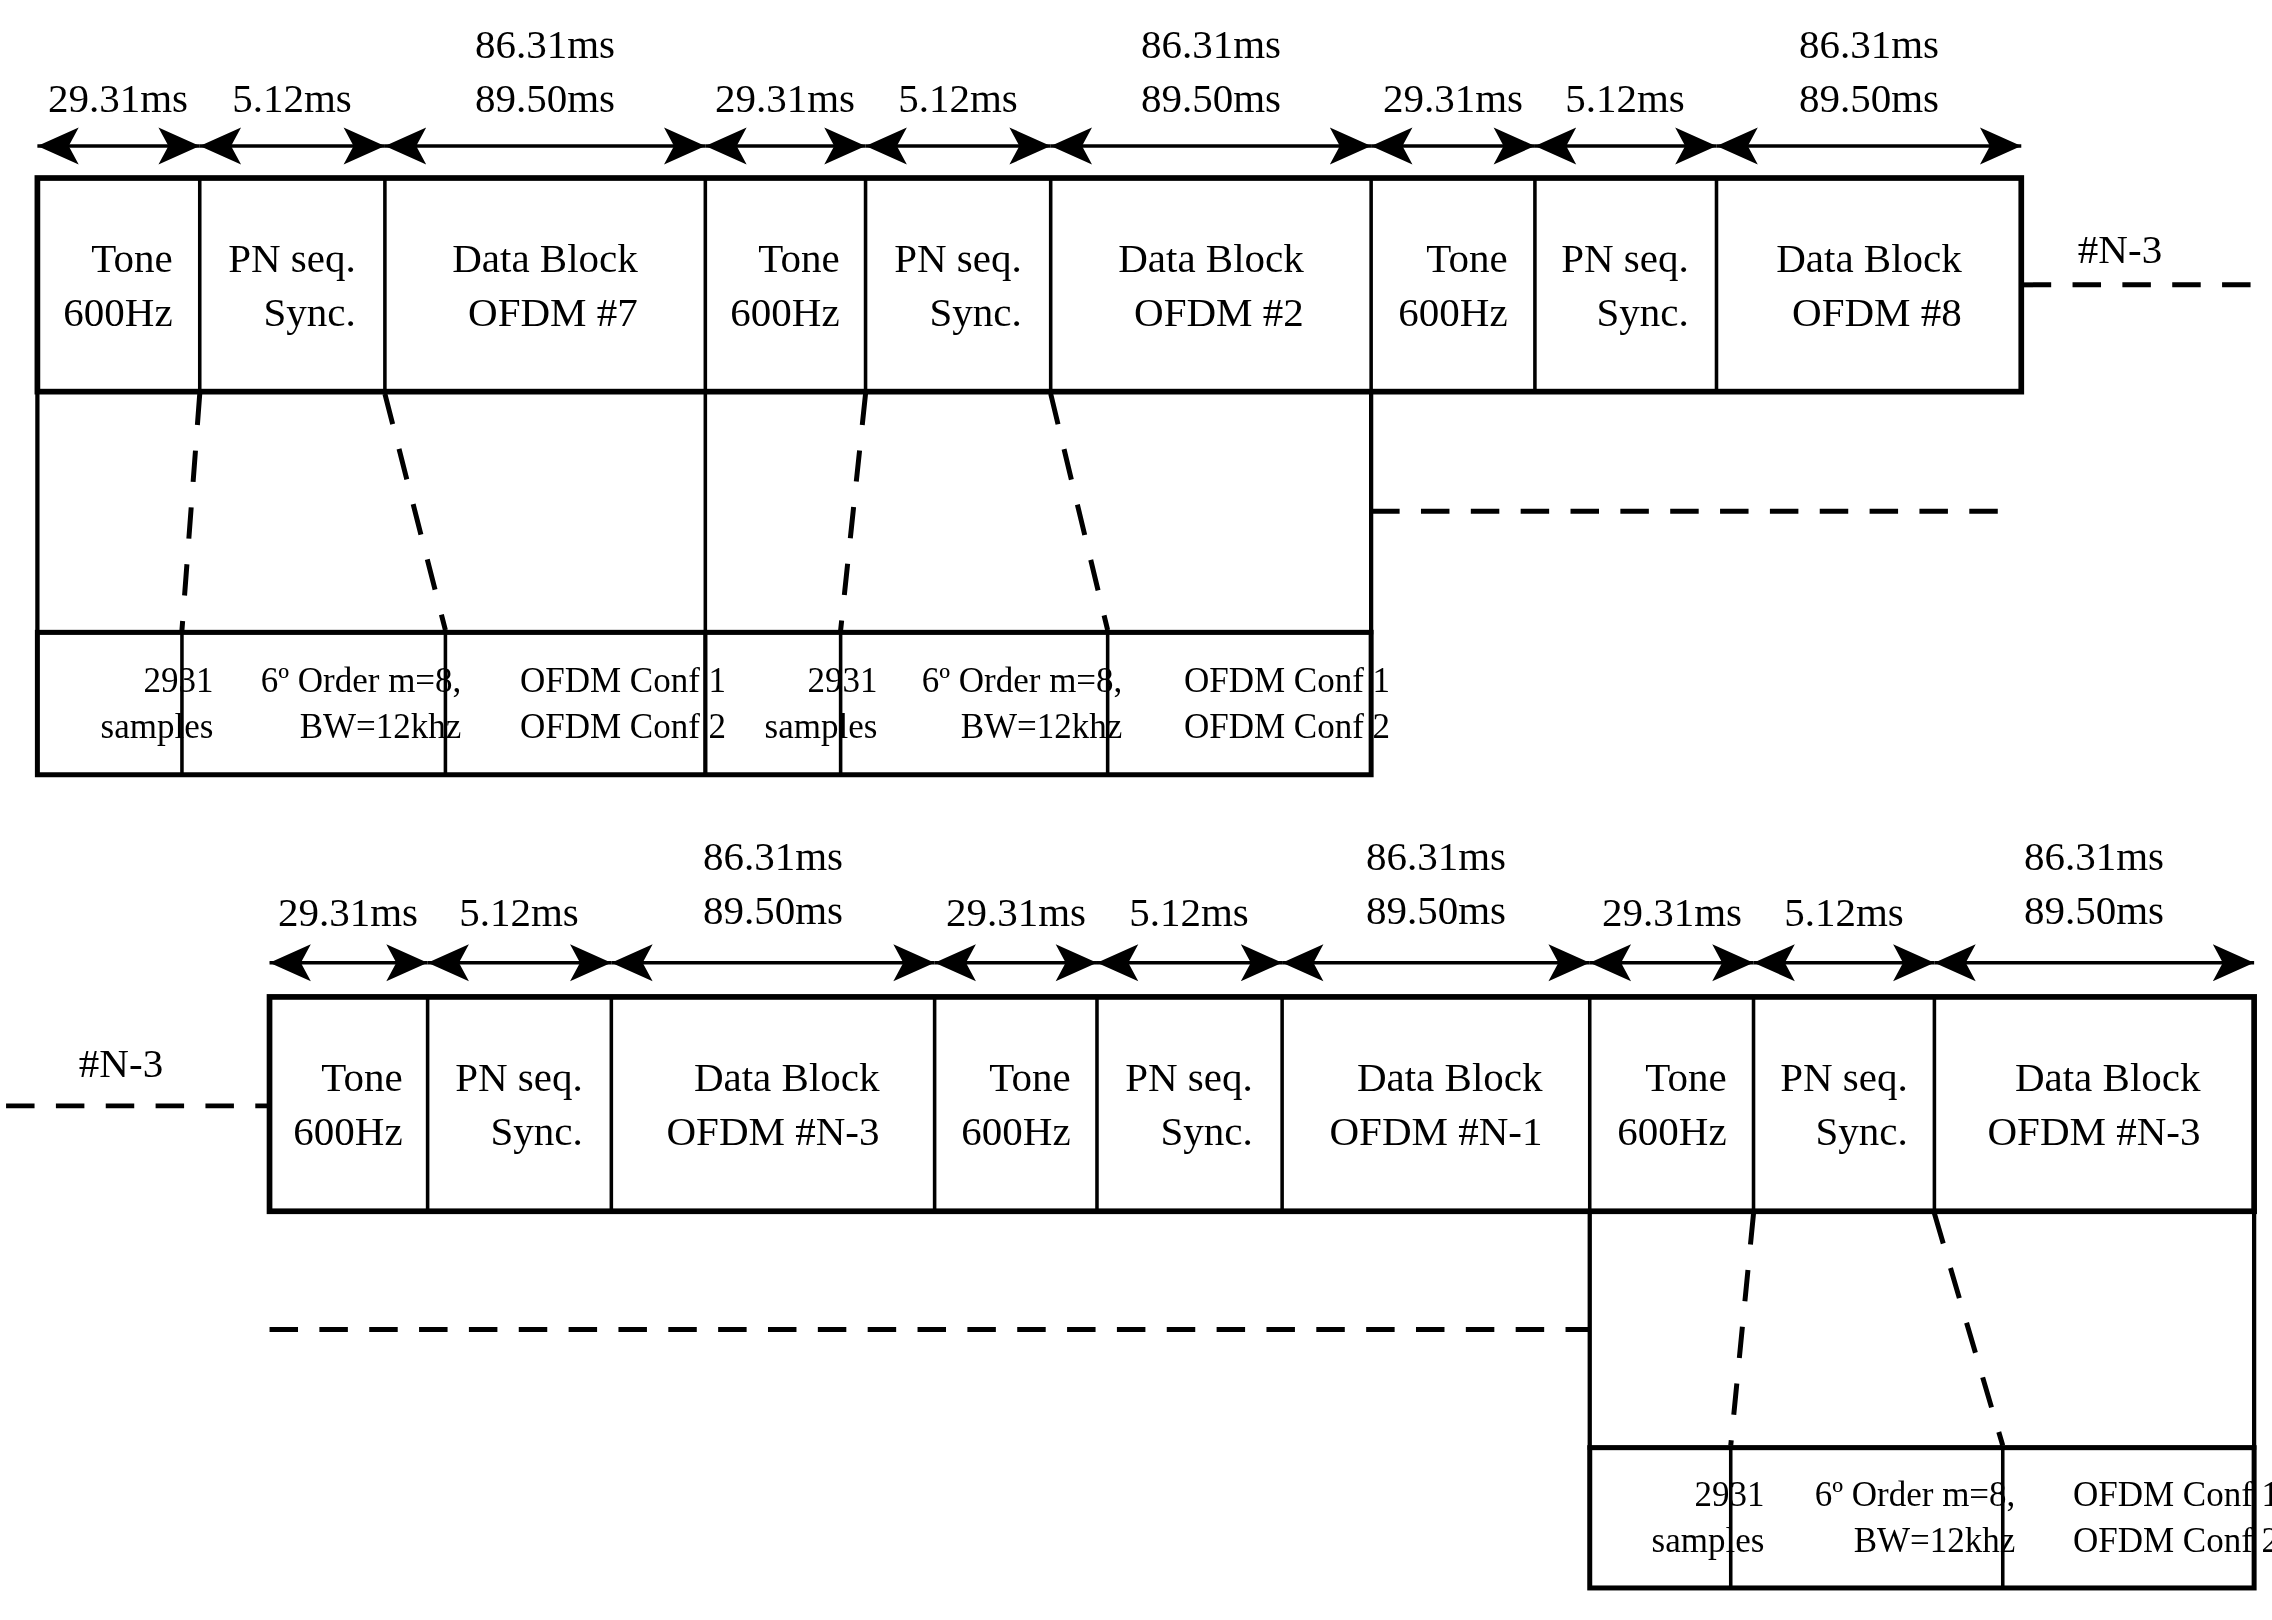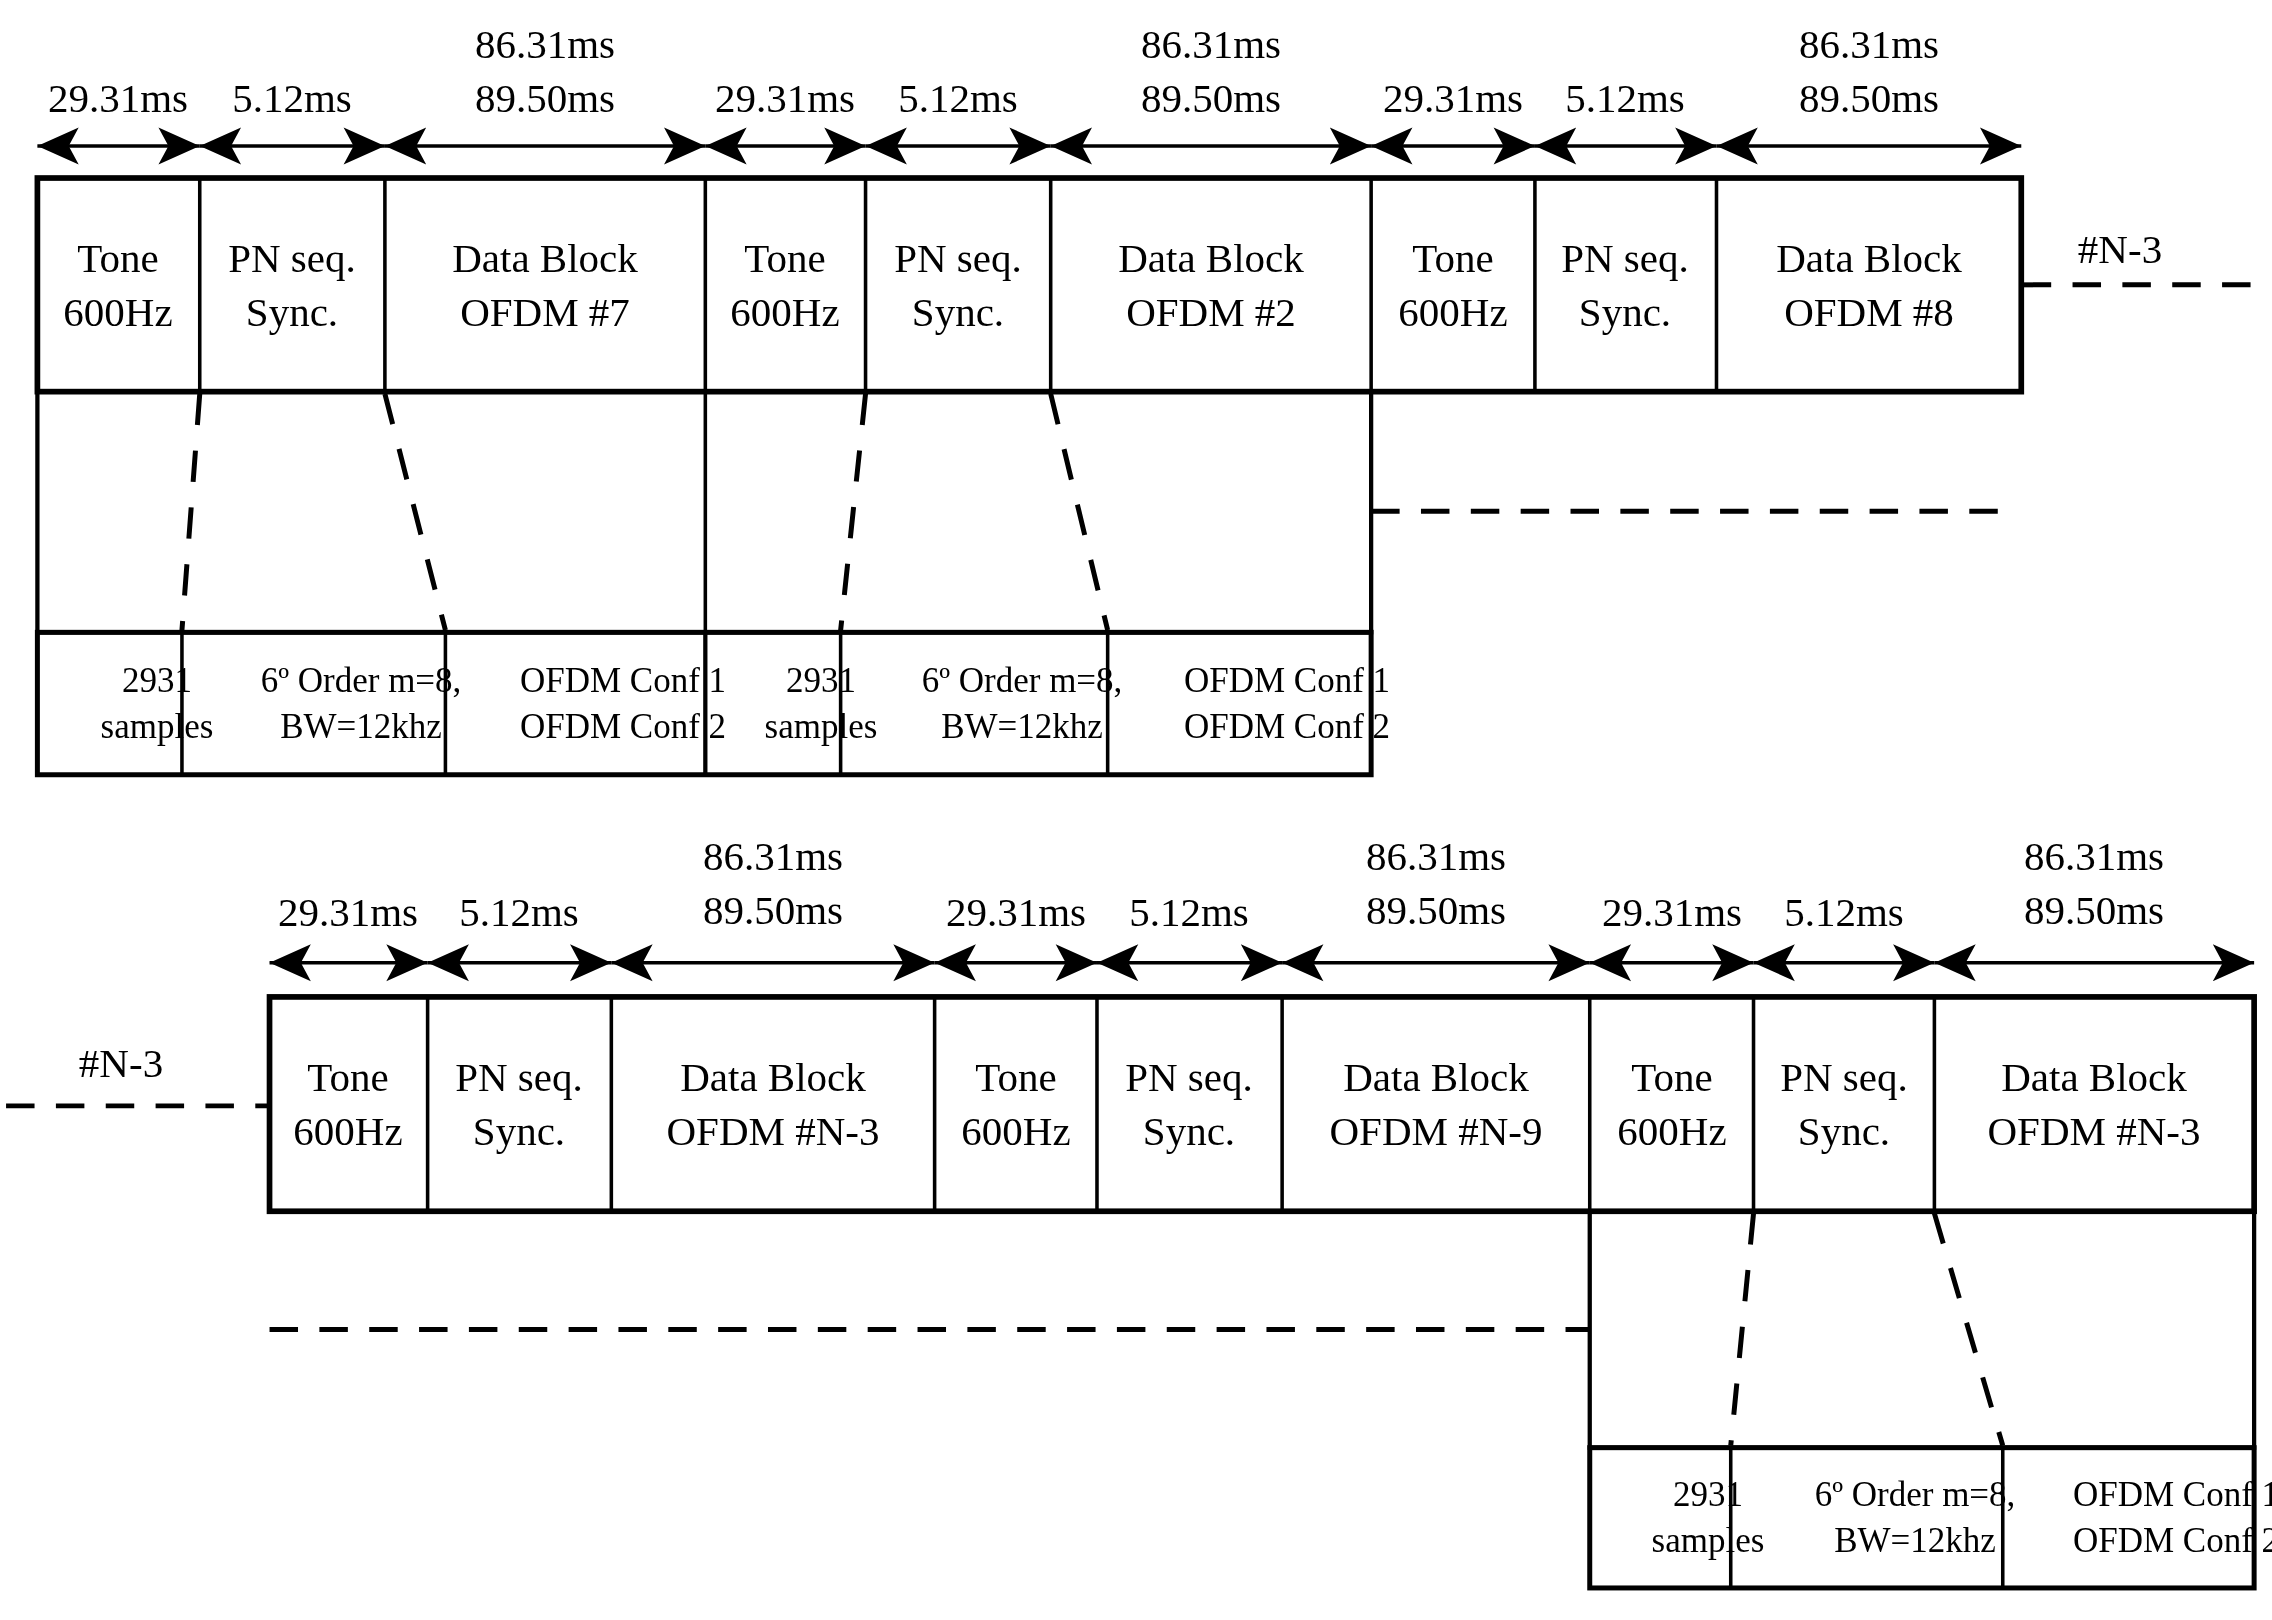--- a/index.html
+++ b/index.html
@@ -8,21 +8,21 @@
     width:2273px;height:1620px;
     background:#ffffff;
     font-family:"Liberation Serif", serif;
     color:#000;
     overflow:hidden;
   }
   #lineart{position:absolute;left:0;top:0;}
   .lbl{
     position:absolute;
     transform:translate(-50%,-50%);
-    text-align:center;
+    text-align:right;
     white-space:nowrap;
     font-size:41px;
     line-height:1.32;
   }
   .lbl span{display:block;}
   .detail{font-size:35px;margin-left:48px;}
 </style>
 </head>
 <body>
 
@@ -265,21 +265,21 @@
   <div class="lbl" style="left:1016px;top:1104px">
       <span>Tone</span>
       <span>600Hz</span>
     </div>
   <div class="lbl" style="left:1189px;top:1104px">
       <span>PN seq.</span>
       <span>Sync.</span>
     </div>
   <div class="lbl" style="left:1436px;top:1104px">
       <span>Data Block</span>
-      <span>OFDM #N-9</span>
+      <span>OFDM #N-1</span>
     </div>
   <div class="lbl" style="left:1672px;top:1104px">
       <span>Tone</span>
       <span>600Hz</span>
     </div>
   <div class="lbl" style="left:1844px;top:1104px">
       <span>PN seq.</span>
       <span>Sync.</span>
     </div>
   <div class="lbl" style="left:2094px;top:1104px">

